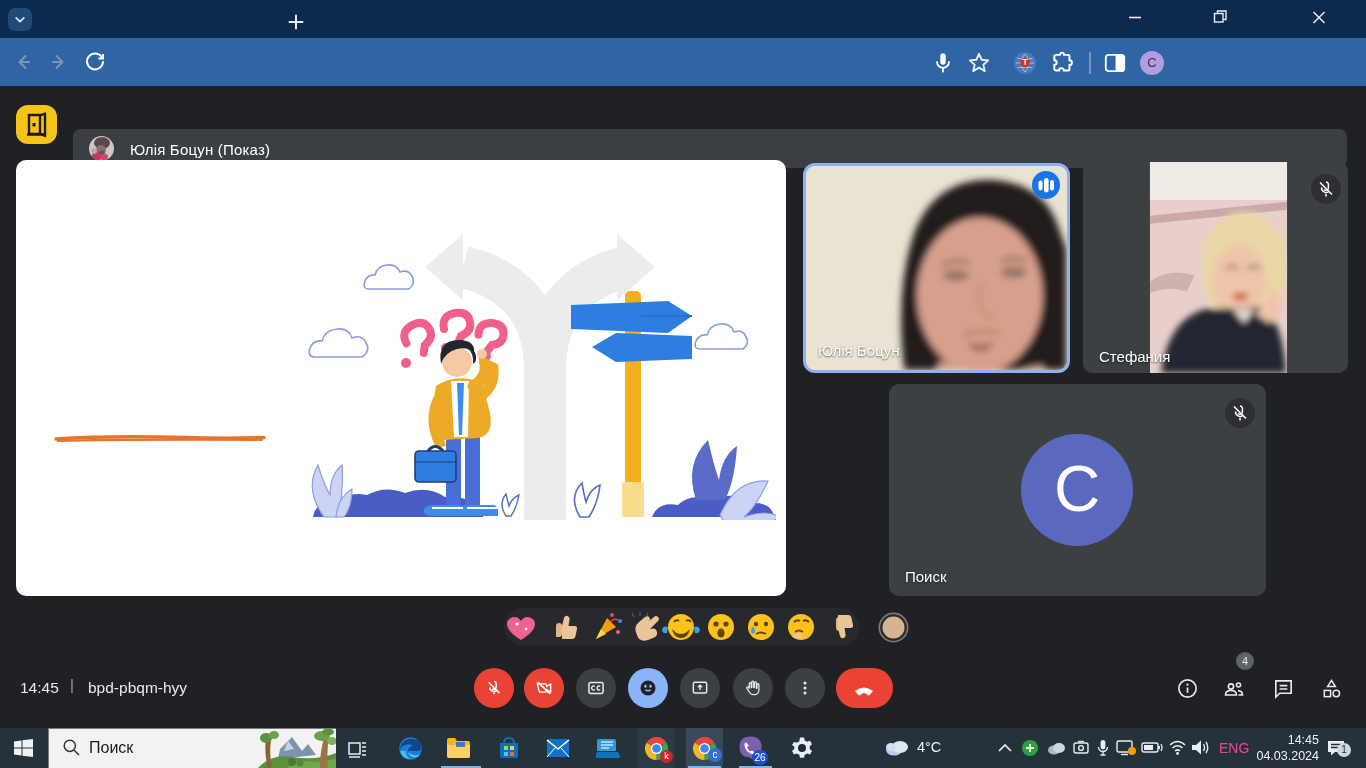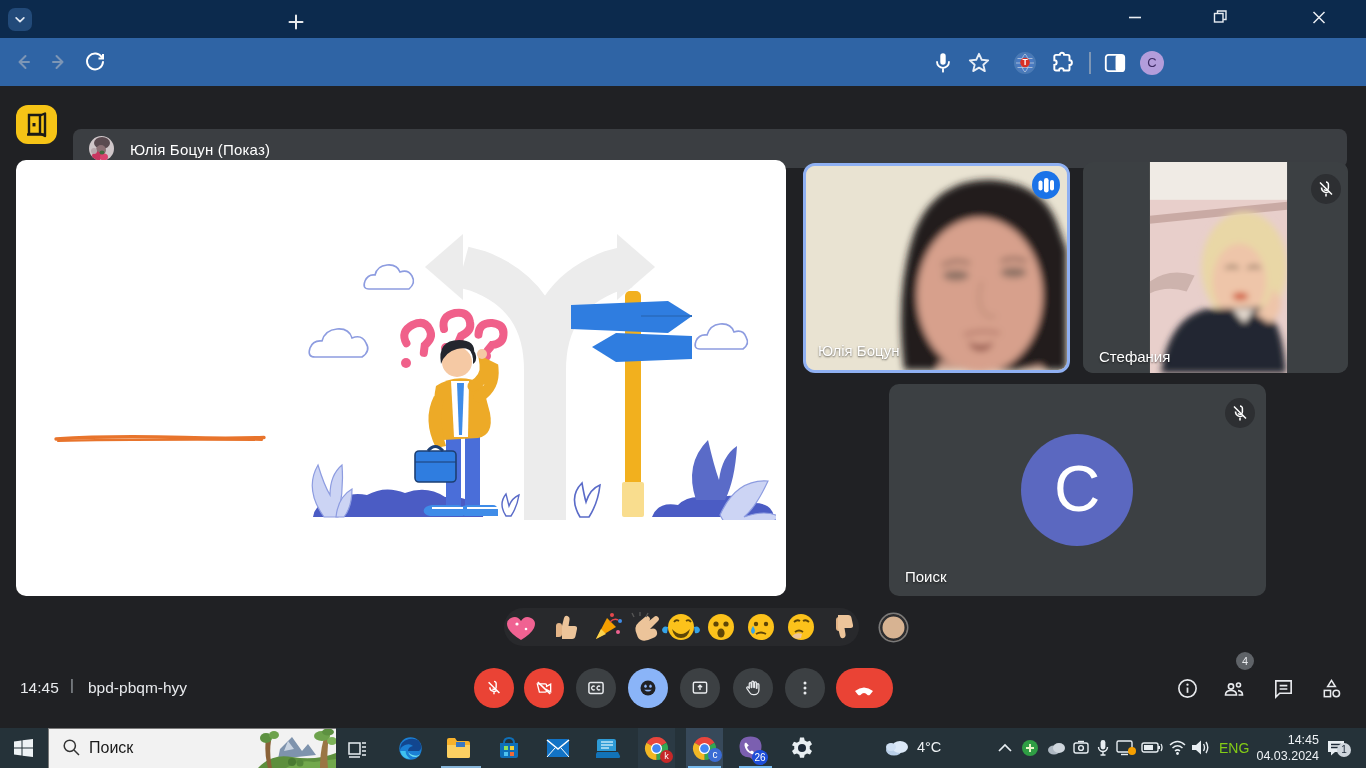--- a/index.html
+++ b/index.html
@@ -526,21 +526,21 @@
         <path d="M20 4 q2 3.5 0 7" fill="none" stroke="#e8eef2" stroke-width="1.3"></path>
       </svg>
     <svg class="abs" style="left:1168px;top:11px" width="19" height="17" viewBox="0 0 19 17">
         <path d="M2 6 q7.5 -7 15 0 M4.5 9 q5 -4.5 10 0 M7 12 q2.5 -2.2 5 0" fill="none" stroke="#e8eef2" stroke-width="1.5"></path>
         <circle cx="9.5" cy="14.5" r="1.4" fill="#e8eef2"></circle>
       </svg>
     <svg class="abs" style="left:1190px;top:11px" width="20" height="17" viewBox="0 0 20 17">
         <path d="M2 6 h4 l5 -4.5 v14 l-5 -4.5 h-4 z" fill="#e8eef2"></path>
         <path d="M13.5 5 q2 3.5 0 7 M16 3 q3.5 5.5 0 11" fill="none" stroke="#e8eef2" stroke-width="1.4"></path>
       </svg>
-    <span class="abs" style="left:1219px;top:12px;color:#84cc16;font-size:14px">ENG</span>
+    <span class="abs" style="left:1219px;top:12px;color:#ec4899;font-size:14px">ENG</span>
     <span class="abs" style="left:1245px;top:4px;width:74px;text-align:right;color:#eef2f5;font-size:12.5px;line-height:16px">14:45<br>04.03.2024</span>
     <svg class="abs" style="left:1326px;top:11px" width="20" height="18" viewBox="0 0 20 18">
         <path d="M2 2 h16 v11 h-9 l-4 3.5 v-3.5 h-3 z" fill="#e8eef2"></path>
         <path d="M5 5.5 h10 M5 8.5 h7" stroke="#1c2937" stroke-width="1.3"></path>
       </svg>
     <span class="abs" style="left:1337px;top:15px;width:14px;height:14px;border-radius:50%;background:#cfd6dd;color:#1c2937;font-size:10px;line-height:14px;text-align:center">1</span>
   </div>
 
 </div>
 

